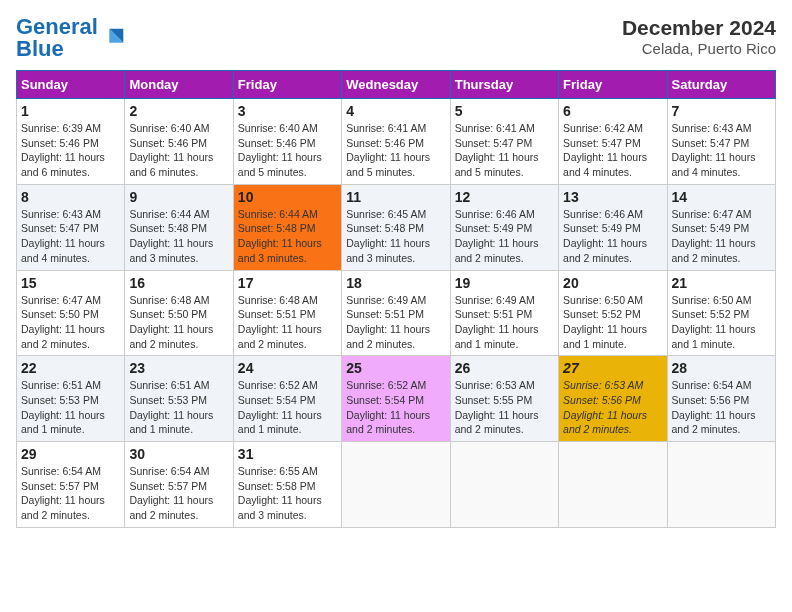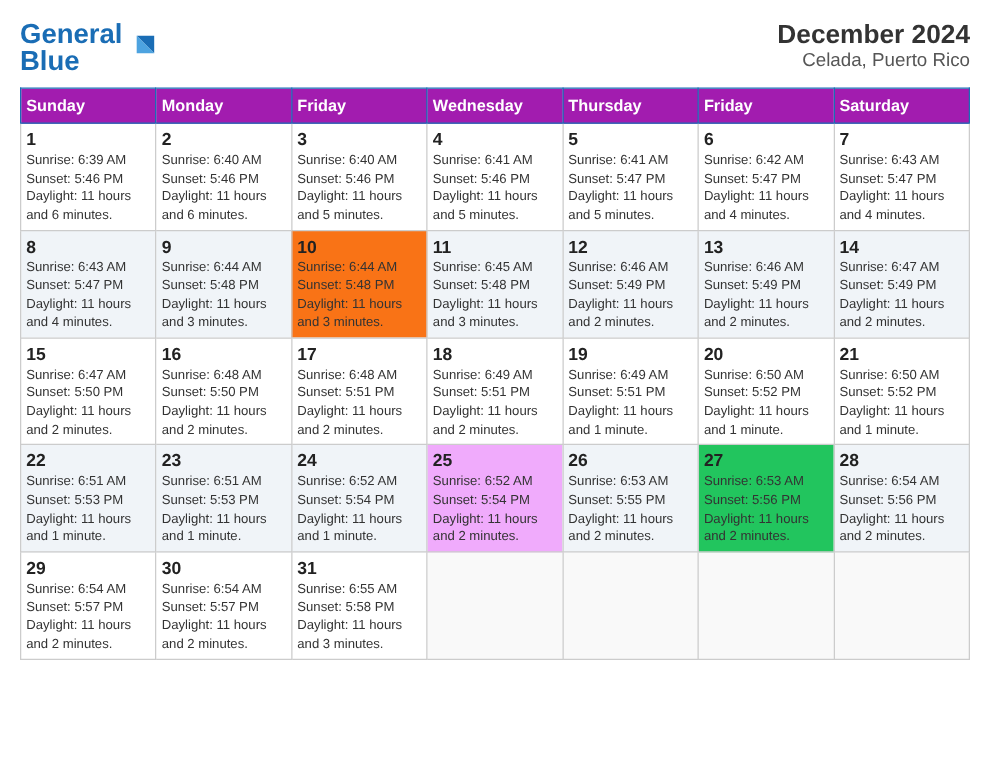--- a/index.html
+++ b/index.html
@@ -326,21 +326,21 @@
         </div>
       </td>
         <td style="background-color: rgb(240, 244, 248);">
         <span class="day-num">26</span>
         <div class="day-info">
           <span>Sunrise: 6:53 AM</span><br>
           <span>Sunset: 5:55 PM</span><br>
           <span>Daylight: 11 hours and 2 minutes.</span>
         </div>
       </td>
-        <td style="background-color: #22c55e;">
+        <td style="background-color: #eab308; font-style: italic;">
         <span class="day-num">27</span>
         <div class="day-info">
           <span>Sunrise: 6:53 AM</span><br>
           <span>Sunset: 5:56 PM</span><br>
           <span>Daylight: 11 hours and 2 minutes.</span>
         </div>
       </td>
         <td style="background-color: rgb(240, 244, 248);">
         <span class="day-num">28</span>
         <div class="day-info">

